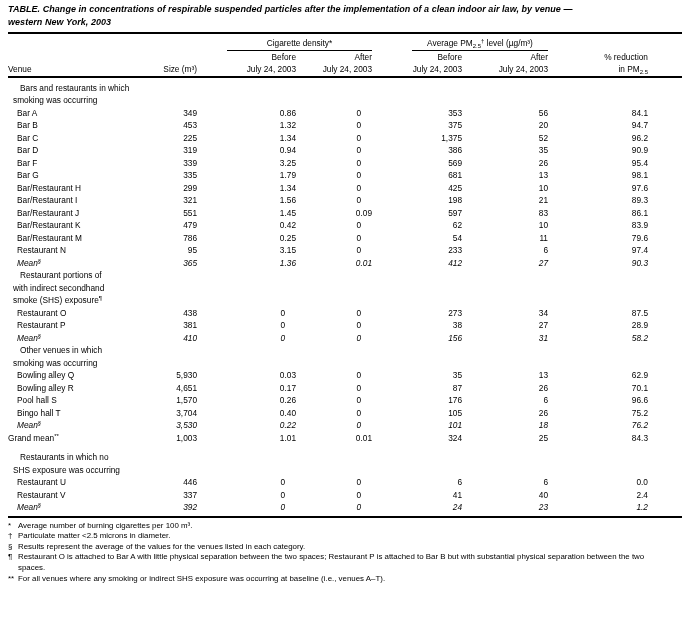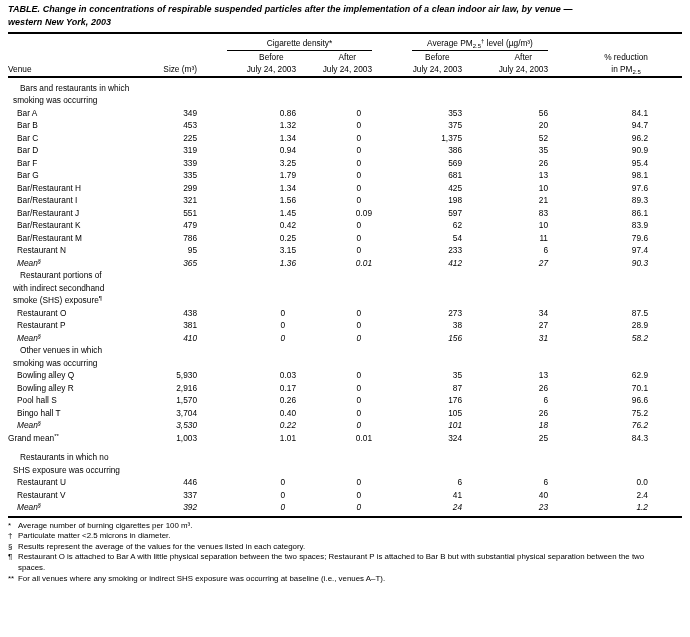--- a/index.html
+++ b/index.html
@@ -13,21 +13,21 @@
   table{border-collapse:collapse;table-layout:fixed;width:674px;}
   td{padding:0;font-size:8.3px;line-height:12.5px;white-space:nowrap;vertical-align:bottom;}
   
   .hdr{border-bottom:2.5px solid #000;}
   .hdr td{vertical-align:bottom;}
   .ginner{border-bottom:1.3px solid #000;text-align:center;padding-bottom:1px;line-height:12px;}
   .ginner.gc{margin-left:30px;}
   .ginner.gp{margin-left:40px;}
   .grouprow td{padding-top:3px;}
   .num{text-align:right;}
-  .stack{display:inline-block;text-align:center;line-height:12.2px;}
+  .stack{display:inline-block;text-align:right;line-height:12.2px;}
   .venuehdr{vertical-align:bottom;}
   
   .bodytab{margin-top:4px;}
   .bodytab td{line-height:12.5px;}
   tr.mean td{font-style:italic;}
   td.heading{padding-left:12px;}
   td.heading.cont{padding-left:5px;}
   td.venue{padding-left:9px;}
   td.venue.flush{padding-left:0;}
   td.pad-dec{padding-right:11px;}
@@ -297,21 +297,21 @@
           <td class="num">5,930</td>
           <td class="num">0.03</td>
           <td class="num pad-dec">0</td>
           <td class="num">35</td>
           <td class="num">13</td>
           <td class="num">62.9</td>
           <td></td>
         </tr>
         <tr>
           <td class="venue">Bowling alley R</td>
-          <td class="num">2,916</td>
+          <td class="num">4,651</td>
           <td class="num">0.17</td>
           <td class="num pad-dec">0</td>
           <td class="num">87</td>
           <td class="num">26</td>
           <td class="num">70.1</td>
           <td></td>
         </tr>
         <tr>
           <td class="venue">Pool hall S</td>
           <td class="num">1,570</td>

